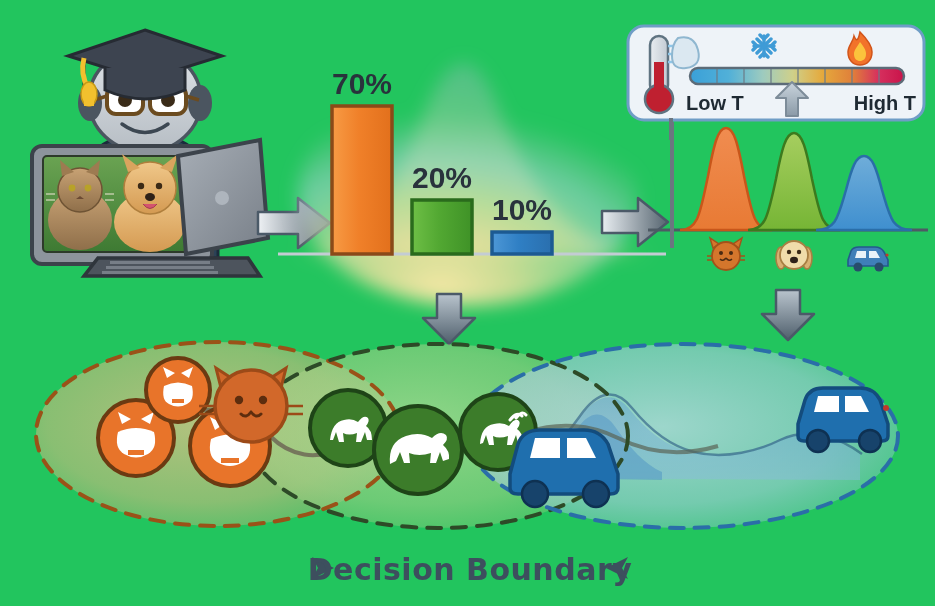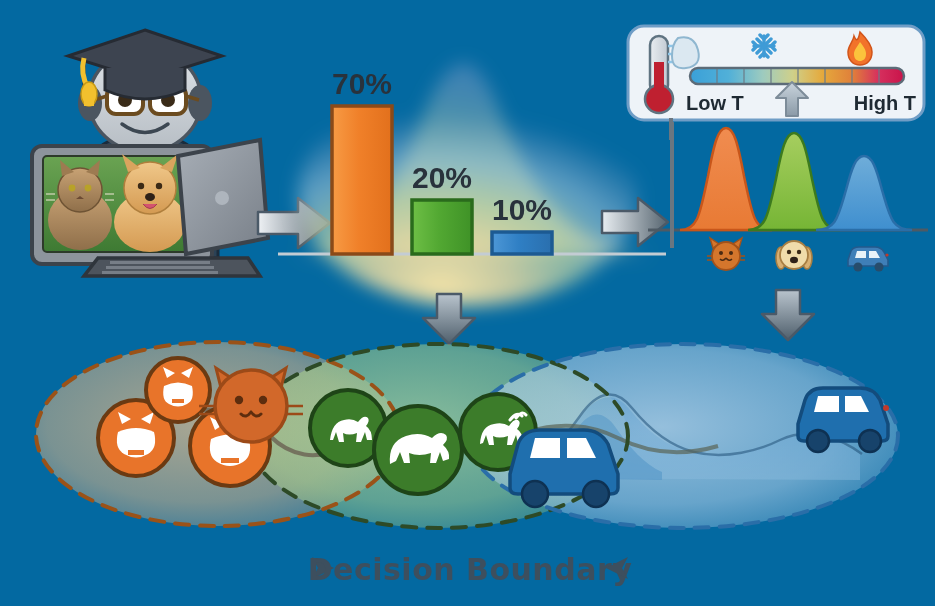--- a/index.html
+++ b/index.html
@@ -1,19 +1,19 @@
 <!DOCTYPE html>
 <html><head>
 <meta charset="utf-8">
 <title>ML Classification Infographic</title>
 <style>
   html,body{margin:0;padding:0;background:#ffffff;}
   body{width:935px;height:606px;overflow:hidden;
        font-family:"Liberation Sans", sans-serif;}
-  #stage{position:relative;width:935px;height:606px;background:#0369a1;}
+  #stage{position:relative;width:935px;height:606px;background:#22c55e;}
   .abs{position:absolute;}
   svg{display:block;overflow:visible;}
   .pct-label{font-family:"Liberation Sans", sans-serif;font-size:30px;
              font-weight:700;fill:#29323c;}
   .temp-label{font-family:"Liberation Sans", sans-serif;font-size:20px;
               font-weight:700;fill:#1f2a33;}
   .db-label{font-family:"DejaVu Sans", sans-serif;font-size:30px;
             font-weight:700;fill:#3d4f5e;letter-spacing:.5px;}
 </style>
 </head>

